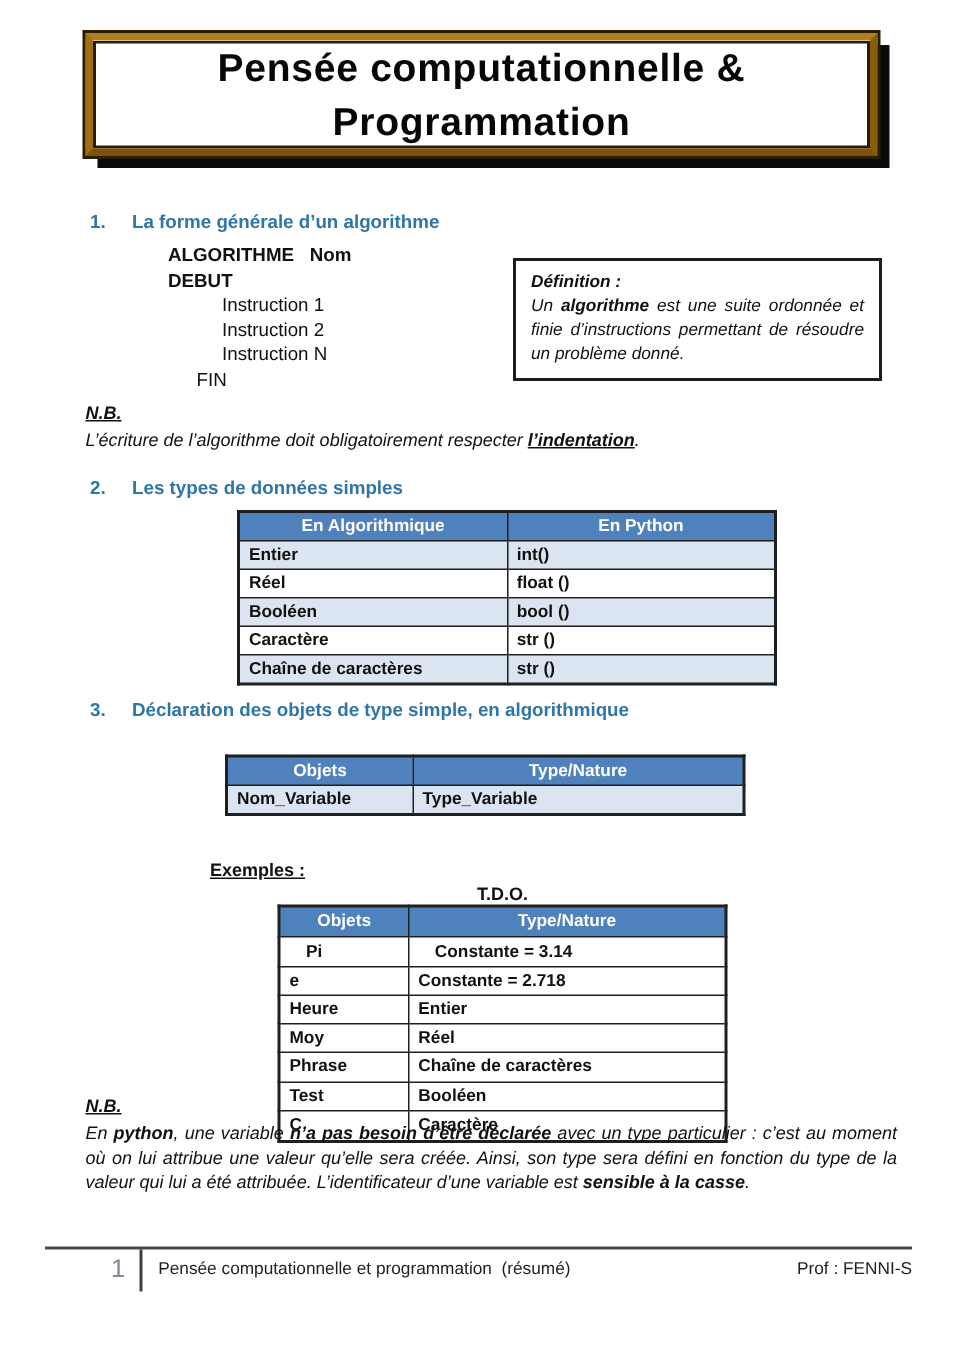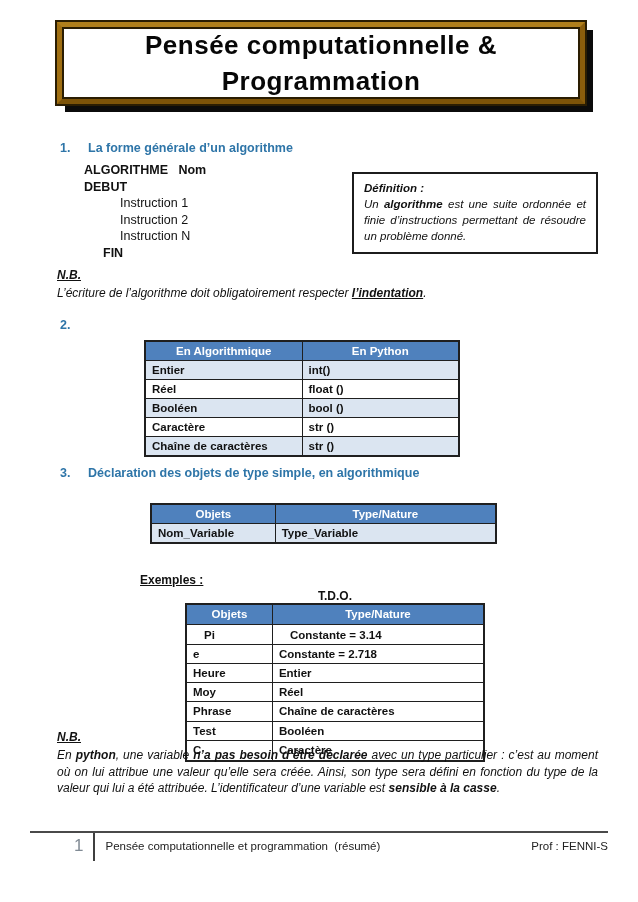--- a/index.html
+++ b/index.html
@@ -27,28 +27,28 @@
   .sec-heading {
     display:flex; font-size:12.5px; font-weight:bold; color:#2e75a8;
   }
   .sec-num { width:28px; }
   .h1 { position:absolute; left:60px; top:141px; }
   .h2 { position:absolute; left:60px; top:318px; }
   .h3 { position:absolute; left:60px; top:466px; }
 
   
   .algo-block {
-    position:absolute; left:84px; top:162px;
+    position:absolute; left:112px; top:162px;
     font-size:12.5px; line-height:16.5px; color:#111;
   }
   .algo-block div { white-space:pre; }
 
   
   .definition-box {
-    position:absolute; left:352px; top:172px; width:246px;
+    position:absolute; left:342px; top:172px; width:246px;
     border:2px solid #1c1c1c; padding:6px 10px 8px 10px;
     font-style:italic; font-size:11.5px; line-height:16px; color:#111;
   }
   .definition-box .def-title { font-weight:bold; }
   .definition-box .def-body { text-align:justify; }
 
   
   .nb-label {
     font-weight:bold; font-style:italic; text-decoration:underline; font-size:12px; color:#111;
   }
@@ -63,21 +63,21 @@
   table.doc-table th {
     background:#4f81bd; color:#ffffff; font-weight:bold; font-size:11.5px;
     border:1px solid #1f1f1f; padding:3px 4px; text-align:center;
   }
   table.doc-table td {
     font-weight:bold; font-size:11.5px; color:#111;
     border:1px solid #1f1f1f; padding:2px 6px; background:#ffffff;
   }
   table.striped tbody tr:nth-child(odd) td { background:#dbe5f1; }
 
-  .table1 { position:absolute; left:144px; top:340px; width:316px; }
+  .table1 { position:absolute; left:158px; top:340px; width:360px; }
   .table1 td, .table1 th { height:19px; }
 
   .caption { font-weight:bold; font-size:12px; color:#111; text-align:center; }
   .caption1 { position:absolute; left:150px; top:488px; width:347px; }
   .table2 { position:absolute; left:150px; top:503px; width:347px; }
   .table2 td, .table2 th { height:19px; }
   .table2 col.c1, .table2 .w36 { width:36%; }
 
   .exemples-label {
     position:absolute; left:103px; top:573px;
@@ -123,35 +123,36 @@
     <span class="sec-num">1.</span>
     <span class="sec-title">La forme générale d’un algorithme</span>
   </div>
 
   <div class="algo-block">
       <div style="font-weight: bold;">ALGORITHME   Nom</div>
       <div style="font-weight: bold;">DEBUT</div>
       <div style="padding-left: 36px;">Instruction 1</div>
       <div style="padding-left: 36px;">Instruction 2</div>
       <div style="padding-left: 36px;">Instruction N</div>
-      <div style="font-weight: bold; padding-left: 19px;">FIN</div>
+      <div style="font-weight: normal; padding-left: 19px;">FIN</div>
     </div>
 
   <div class="definition-box">
     <div class="def-title">Définition :</div>
     <div class="def-body"><span>Un </span><span style="font-weight: bold;">algorithme</span><span> est une suite ordonnée et finie d’instructions permettant de résoudre un problème donné.</span></div>
   </div>
 
   <div class="nb1">
     <div class="nb-label">N.B.</div>
     <div class="nb-text"><span>L’écriture de l’algorithme doit obligatoirement respecter </span><span style="font-weight: bold; text-decoration: underline;">l’indentation</span><span>.</span></div>
   </div>
 
   <div class="sec-heading h2">
     <span class="sec-num">2.</span>
+    <span class="sec-title">Les types de données simples</span>
   </div>
 
   <table class="doc-table striped table1">
     <thead>
       <tr>
         <th>En Algorithmique</th>
         <th>En Python</th>
       </tr>
     </thead>
     <tbody>

